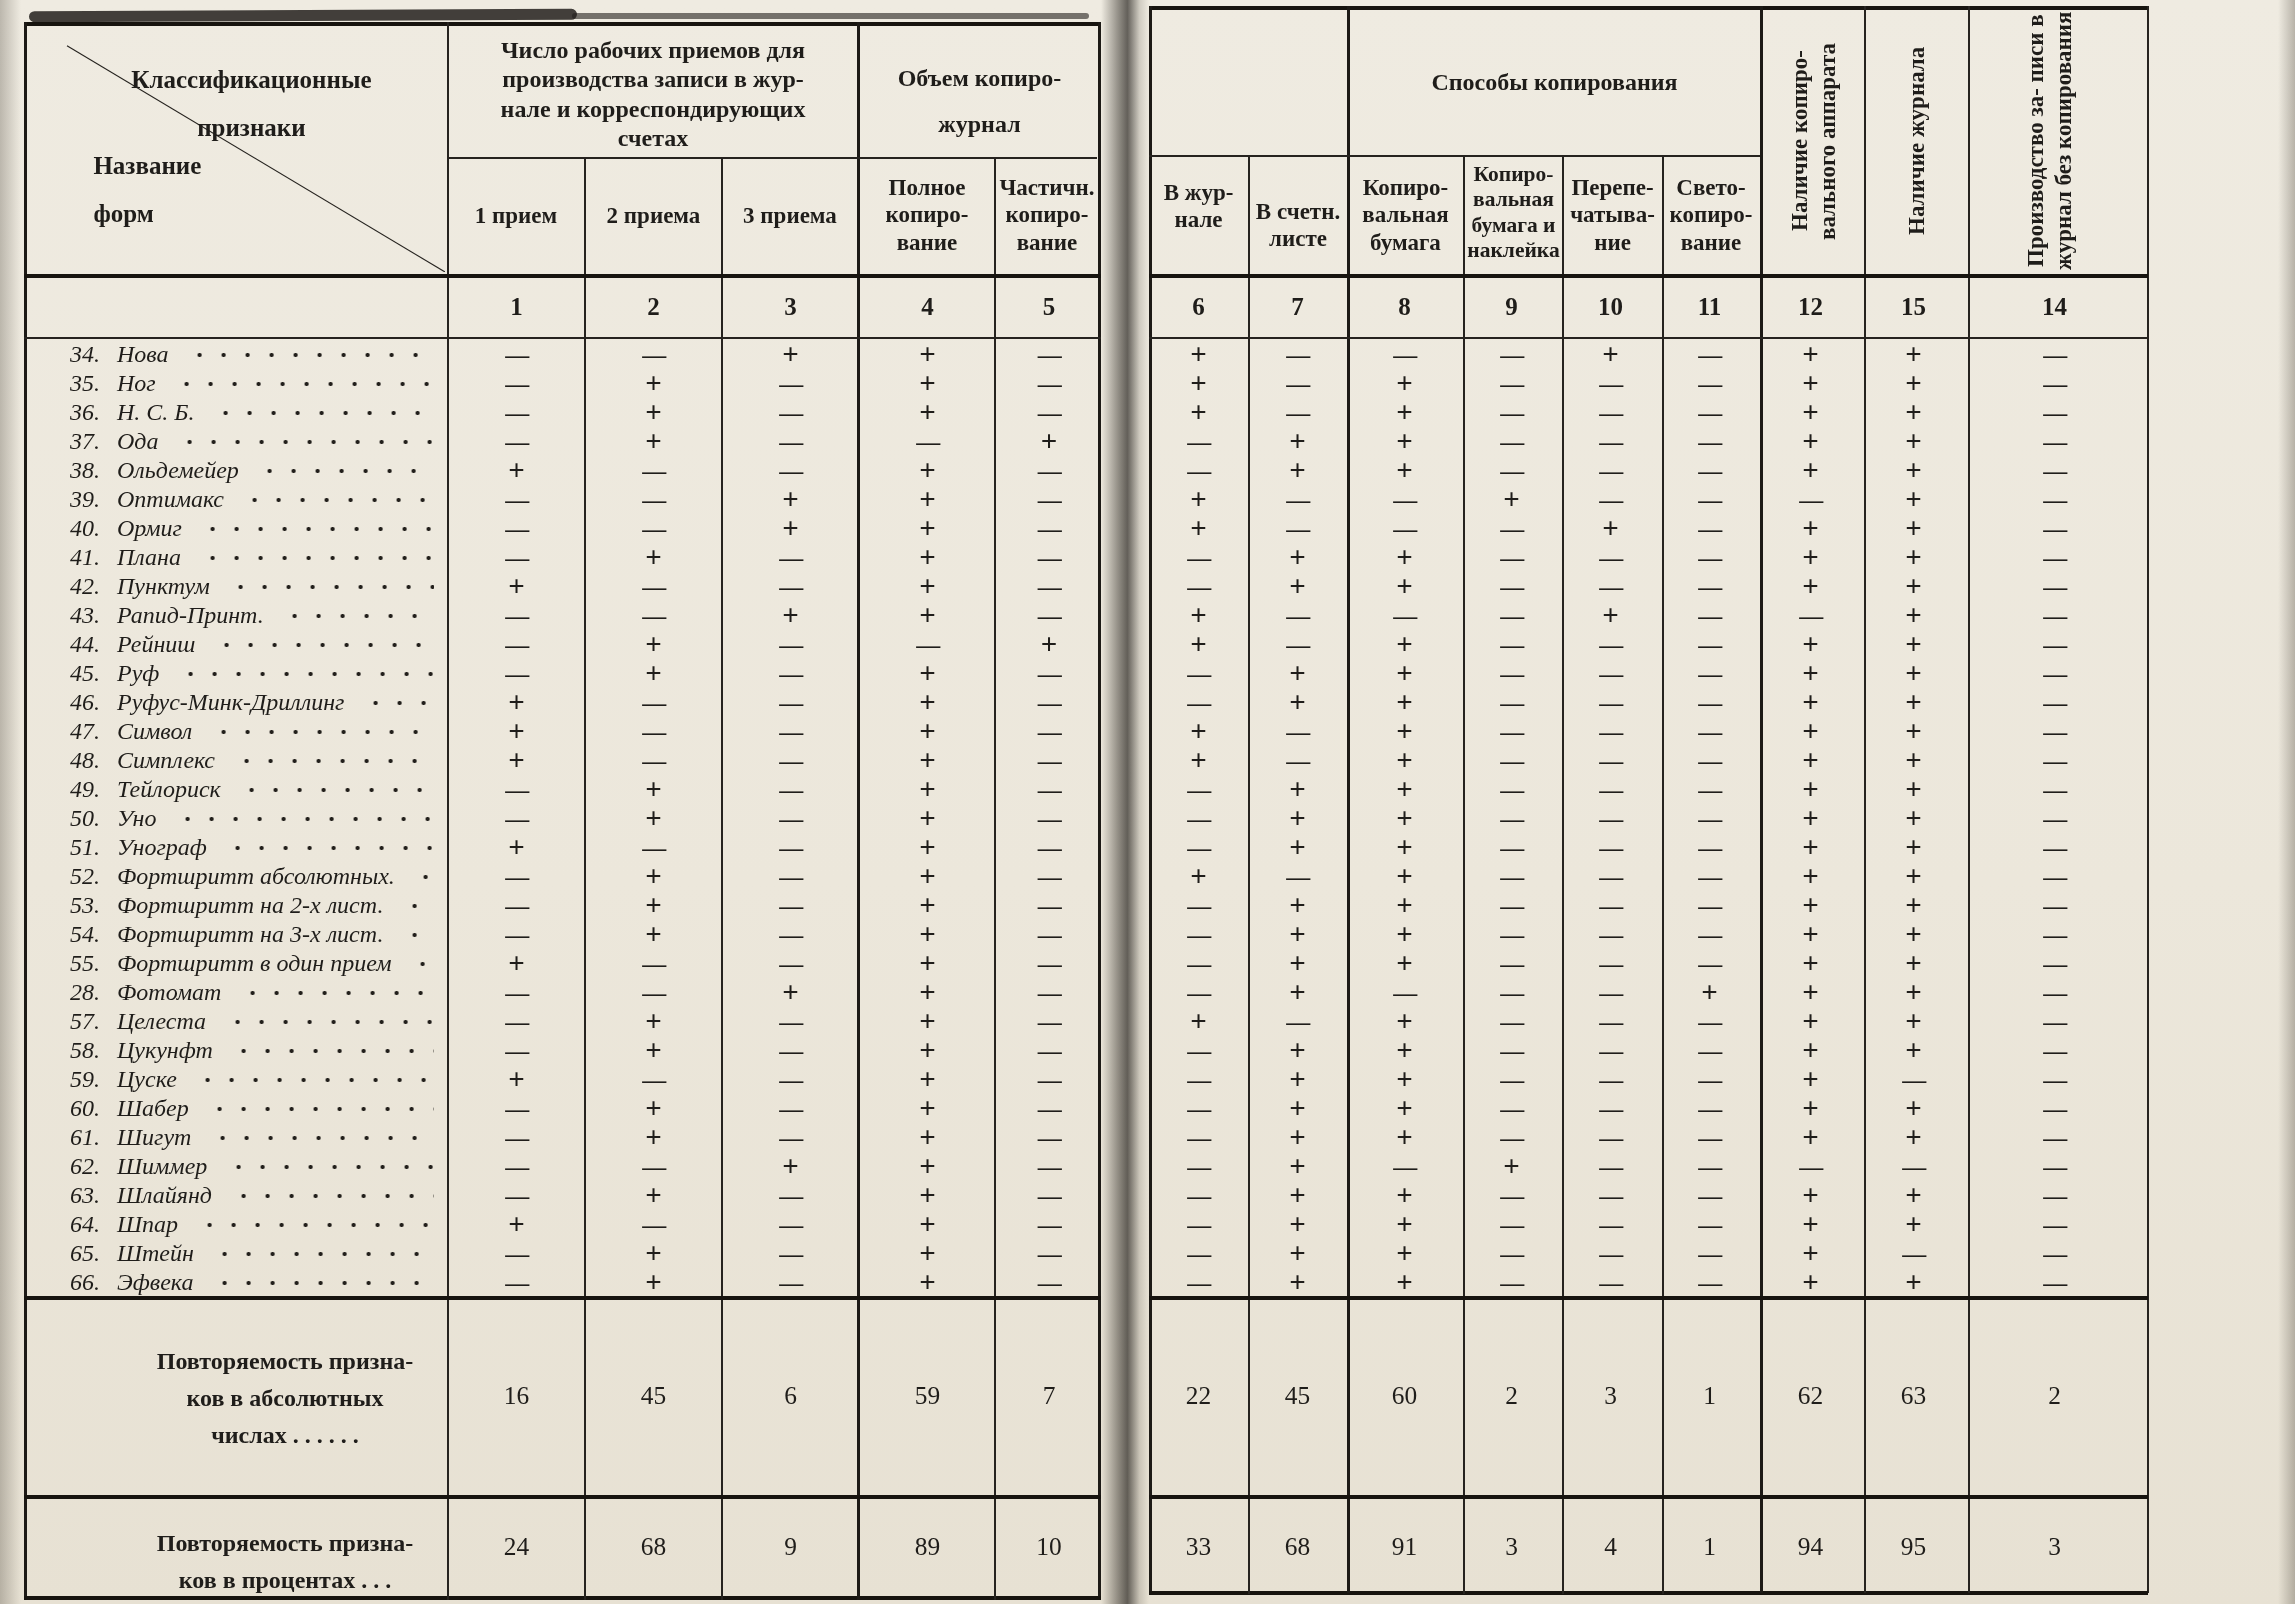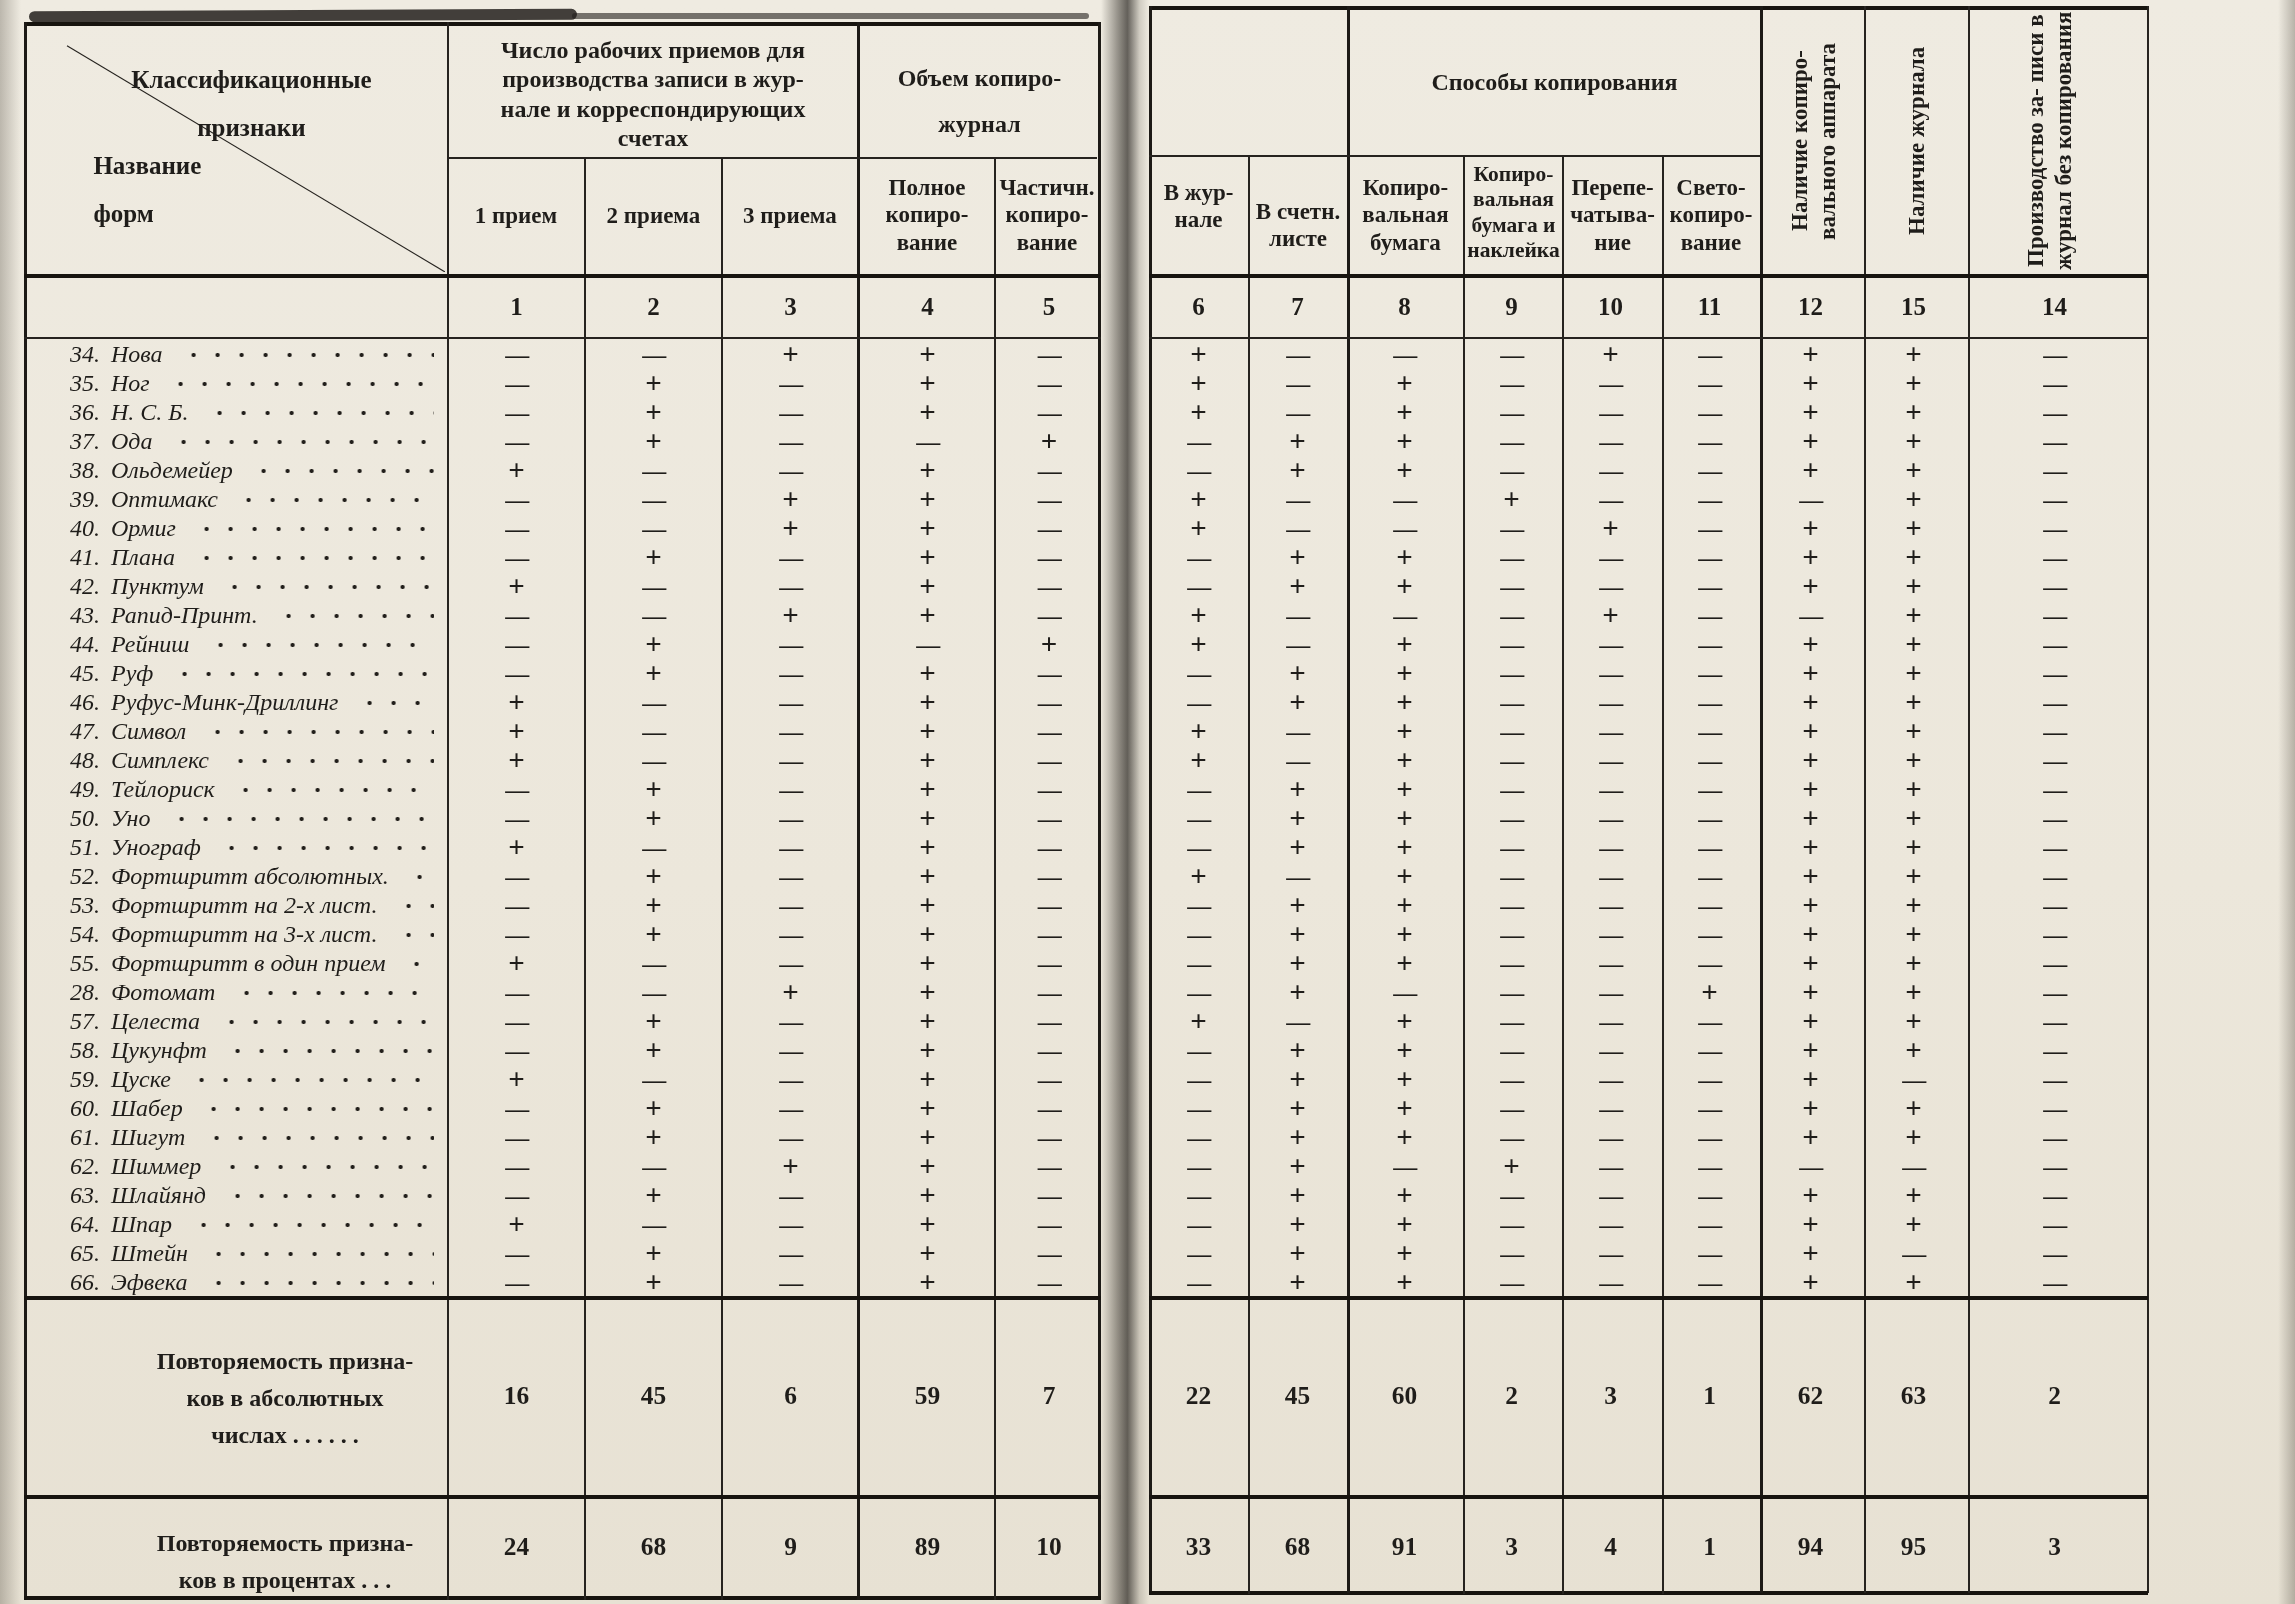--- a/index.html
+++ b/index.html
@@ -30,31 +30,31 @@
   #corner svg{position:absolute;left:0;top:0;width:100%;height:100%;}
   #corner .c-top{position:absolute;right:27px;top:30px;width:334px;text-align:center;font-size:25px;font-weight:bold;line-height:1.9;}
   #corner .c-bot{position:absolute;left:68px;bottom:35px;font-size:25px;font-weight:bold;line-height:1.9;}
   
   .rowwrap{position:absolute;}
   .drow{display:grid;align-items:center;}
   .drow-l{grid-template-columns:424px 137px 137px 137px 137px 106px;}
   .drow-r{grid-template-columns:99px 99px 115px 99px 99px 99px 103px 103px 179px;}
   .namecell{display:flex;align-items:baseline;font-size:24px;white-space:nowrap;overflow:hidden;padding-left:17px;font-style:italic;}
   .rnum{width:59px;text-align:right;flex:0 0 auto;}
-  .rtext{margin-left:11px;flex:0 0 auto;}
+  .rtext{margin-left:17px;flex:0 0 auto;}
   .leader{flex:1 1 auto;height:6.4px;margin:0 14.3px 0 17.5px;align-self:center;
     background-image:radial-gradient(circle,#221f1b 1.9px,rgba(0,0,0,0) 2.4px);
     background-size:24px 6.4px;background-repeat:repeat-x;background-position:1.6px 0.8px;}
   .mcell{text-align:center;align-self:center;}
   .mk-p{font-size:29px;font-weight:bold;line-height:1;}
   .mk-m{font-size:24px;font-weight:bold;letter-spacing:-1.6px;line-height:1;}
   
   .sumlabel{font-size:24px;font-weight:bold;line-height:1.55;white-space:pre-line;}
   .sumgrid{display:grid;align-items:center;}
-  .sumval{text-align:center;font-size:25.4px;font-weight:bold;}
+  .sumval{text-align:center;font-size:25.4px;font-weight:normal;}
 </style>
 </head>
 <body>
 
 <div id="stage">
 
   <div id="topsmear" class="abs"></div>
   <div id="topsmear2" class="abs"></div>
   <div id="gutter" class="abs"></div>
   <div id="leftedge" class="abs"></div>

